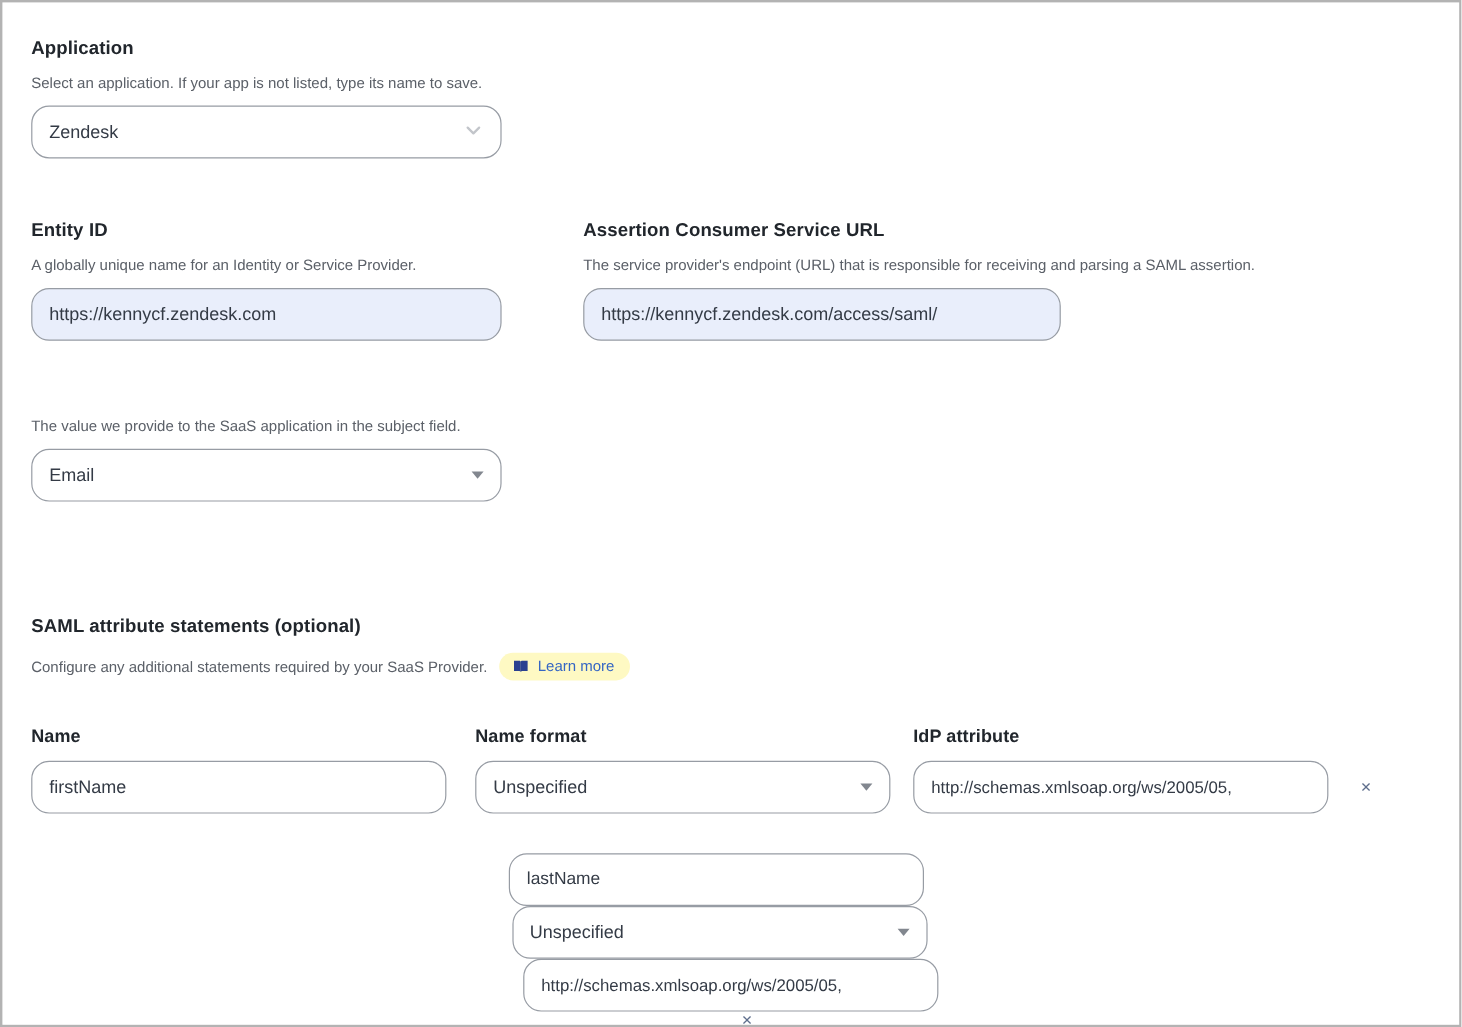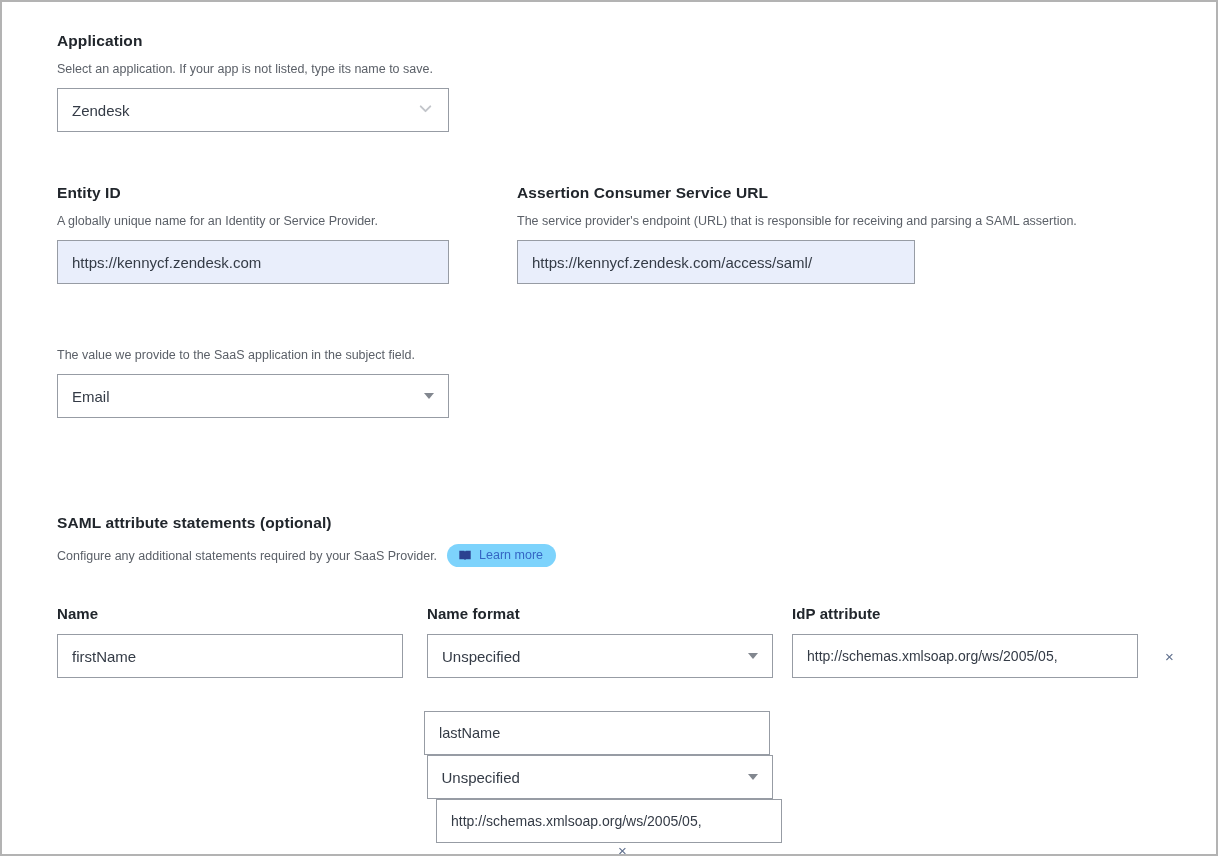--- a/index.html
+++ b/index.html
@@ -6,39 +6,39 @@
   html, body { background: #fff; }
   body {
     font-family: "Liberation Sans", "DejaVu Sans", sans-serif;
     color: #21262c;
   }
   .frame {
     width: 1218px;
     height: 856px;
     border: 2px solid #b3b3b3;
     background: #fff;
-    padding: 30px 55px;
+    padding: 30px 24px;
     overflow: hidden;
   }
   .section-label {
     font-size: 15.5px;
     font-weight: 700;
     color: #21262c;
     letter-spacing: .1px;
   }
   .helper {
     font-size: 12.5px;
     color: #5b6068;
     margin-top: 12px;
   }
   
   .combo, .text-input, .sel {
     height: 44px;
     border: 1px solid #979ca4;
-    border-radius: 0;
+    border-radius: 15px;
     background: #fff;
     display: flex;
     align-items: center;
     padding: 0 14px;
     font-size: 15px;
     color: #343b46;
     margin-top: 12px;
   }
   .combo { width: 392px; justify-content: space-between; }
   .sel   { width: 392px; justify-content: space-between; }
@@ -63,21 +63,21 @@
   .col-right .text-input { width: 398px; }
   .section-nameid { margin-top: 64px; }
   .section-saml { margin-top: 96px; }
   .helper-row { display: flex; align-items: center; margin-top: 12px; }
   .helper-row .helper { margin-top: 0; }
   .learn-pill {
     display: inline-flex;
     align-items: center;
     gap: 7px;
     margin-left: 10px;
-    background: #7dd3fc;
+    background: #fef9c3;
     border: none;
     border-radius: 13px;
     padding: 4px 13px 5px 11px;
     font-family: "Liberation Sans", "DejaVu Sans", sans-serif;
     font-size: 12.5px;
     color: #3566c4;
     cursor: pointer;
   }
   
   .stmt-header { display: flex; margin-top: 38px; }

